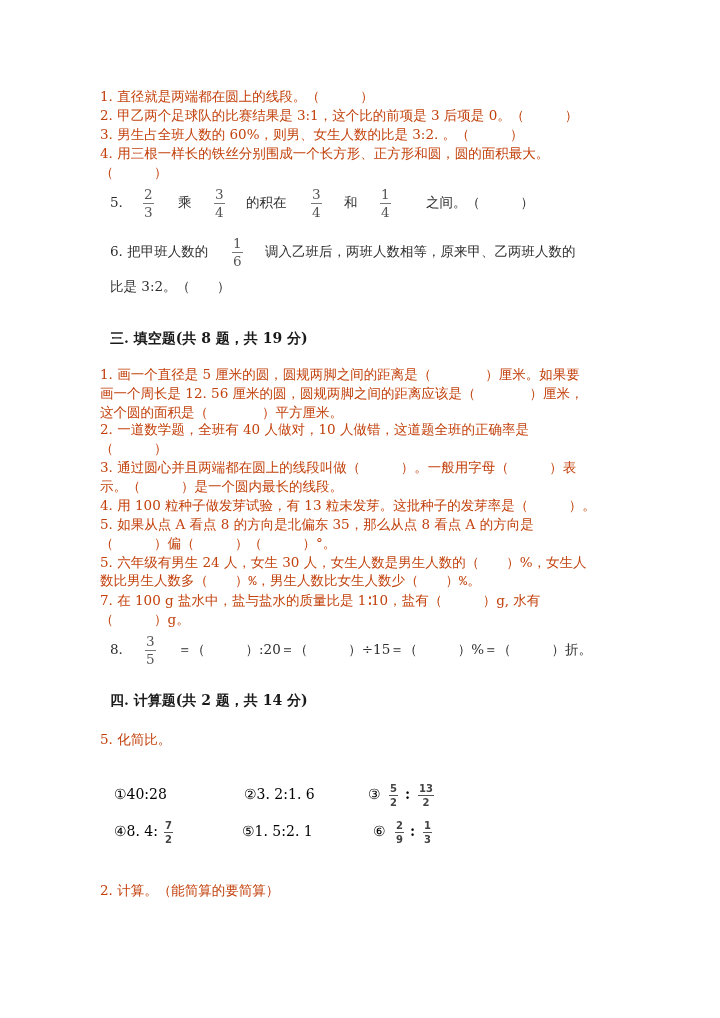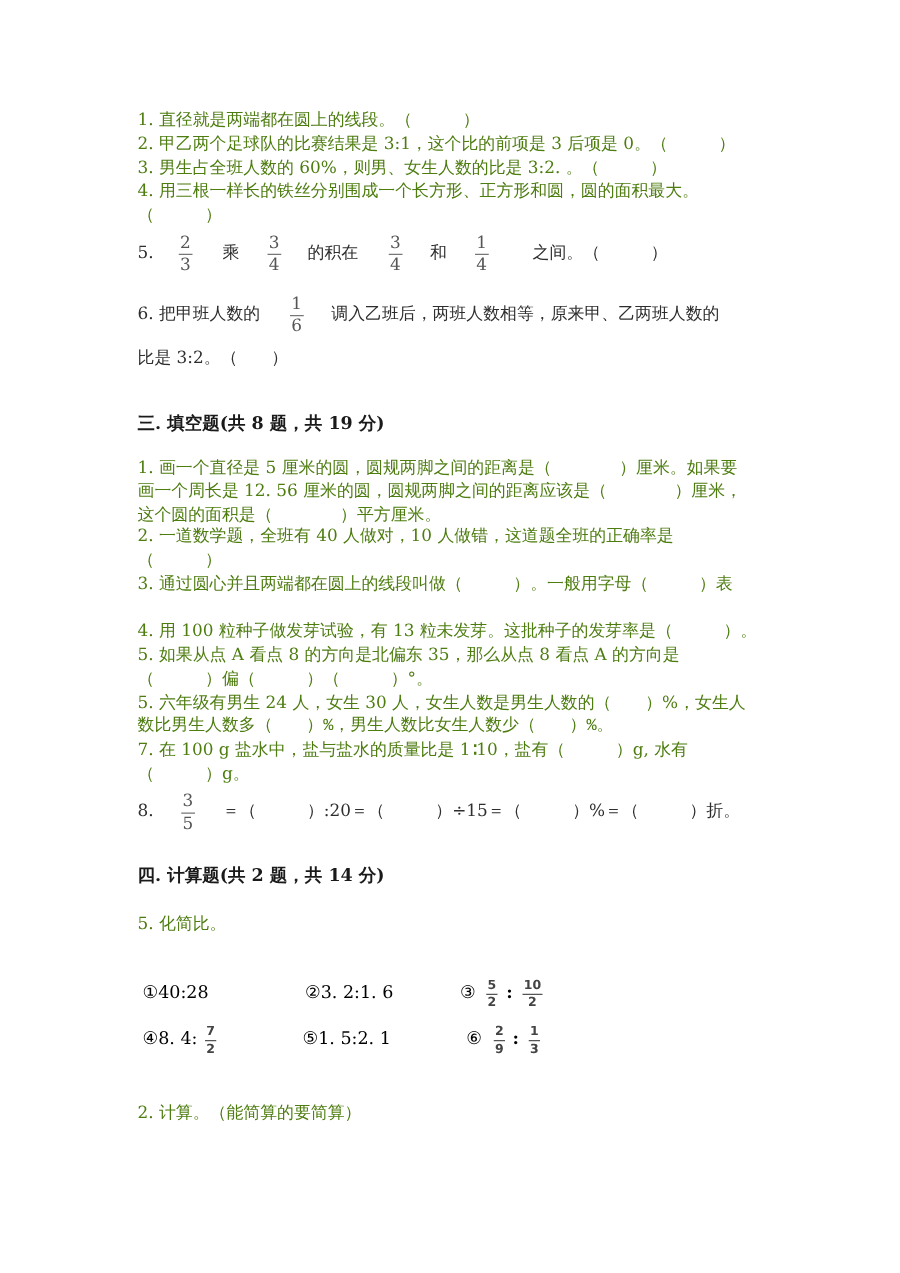--- a/index.html
+++ b/index.html
@@ -16,25 +16,25 @@
       color: #2a2a2a;
     }
     .page {
       position: absolute;
       left: 0; top: 0;
       width: 720px;
       height: 1018px;
     }
     .line {
       position: absolute;
-      left: 110px;
+      left: 100px;
       font-size: 13.5px;
       line-height: 19px;
       white-space: nowrap;
-      color: #4d7c0f;
+      color: #c2410c;
     }
     .heading {
       position: absolute;
       left: 110px;
       font-size: 14px;
       font-weight: bold;
       color: #1a1a1a;
       font-family: "DejaVu Serif", "Liberation Serif", serif;
     }
     .frac {
@@ -134,20 +134,21 @@
   </div>
 
   <div class="heading" style="top:330px;">三. 填空题(共 8 题，共 19 分)</div>
 
   <div class="line" style="top:365px;">1. 画一个直径是 5 厘米的圆，圆规两脚之间的距离是（　　　　）厘米。如果要</div>
   <div class="line" style="top:384px;">画一个周长是 12. 56 厘米的圆，圆规两脚之间的距离应该是（　　　　）厘米，</div>
   <div class="line" style="top:403px;">这个圆的面积是（　　　　）平方厘米。</div>
   <div class="line" style="top:420px;">2. 一道数学题，全班有 40 人做对，10 人做错，这道题全班的正确率是</div>
   <div class="line" style="top:439px;">（　　　）</div>
   <div class="line" style="top:458px;">3. 通过圆心并且两端都在圆上的线段叫做（　　　）。一般用字母（　　　）表</div>
+  <div class="line" style="top:477px;">示。（　　　）是一个圆内最长的线段。</div>
   <div class="line" style="top:496px;">4. 用 100 粒种子做发芽试验，有 13 粒未发芽。这批种子的发芽率是（　　　）。</div>
   <div class="line" style="top:515px;">5. 如果从点 A 看点 8 的方向是北偏东 35，那么从点 8 看点 A 的方向是</div>
   <div class="line" style="top:534px;">（　　　）偏（　　　）（　　　）°。</div>
   <div class="line" style="top:553px;">5. 六年级有男生 24 人，女生 30 人，女生人数是男生人数的（　　）%，女生人</div>
   <div class="line" style="top:572px;font-family:Liberation Mono, monospace;">数比男生人数多（　　）%，男生人数比女生人数少（　　）%。</div>
   <div class="line" style="top:591px;">7. 在 100 g 盐水中，盐与盐水的质量比是 1∶10，盐有（　　　）g, 水有</div>
   <div class="line" style="top:610px;">（　　　）g。</div>
 
   <div>
     <span class="inl" style="left:110px; top:640px;">8.</span>
@@ -166,21 +167,21 @@
   <span class="calc" style="left:244px; top:785px;">②3. 2:1. 6</span>
   <div>
     <span class="calc" style="left:368px; top:785px;">③</span>
     <span class="frac small" style="left:389px; top:783px;">
       <span class="num">5</span>
       <span class="bar"></span>
       <span class="den">2</span>
     </span>
     <span class="calc" style="left:405px; top:785px; font-weight:bold;">:</span>
     <span class="frac small" style="left:418px; top:783px;">
-      <span class="num">10</span>
+      <span class="num">13</span>
       <span class="bar"></span>
       <span class="den">2</span>
     </span>
   </div>
 
   <div>
     <span class="calc" style="left:114px; top:822px;">④8. 4:</span>
     <span class="frac small" style="left:164px; top:820px;">
       <span class="num">7</span>
       <span class="bar"></span>

